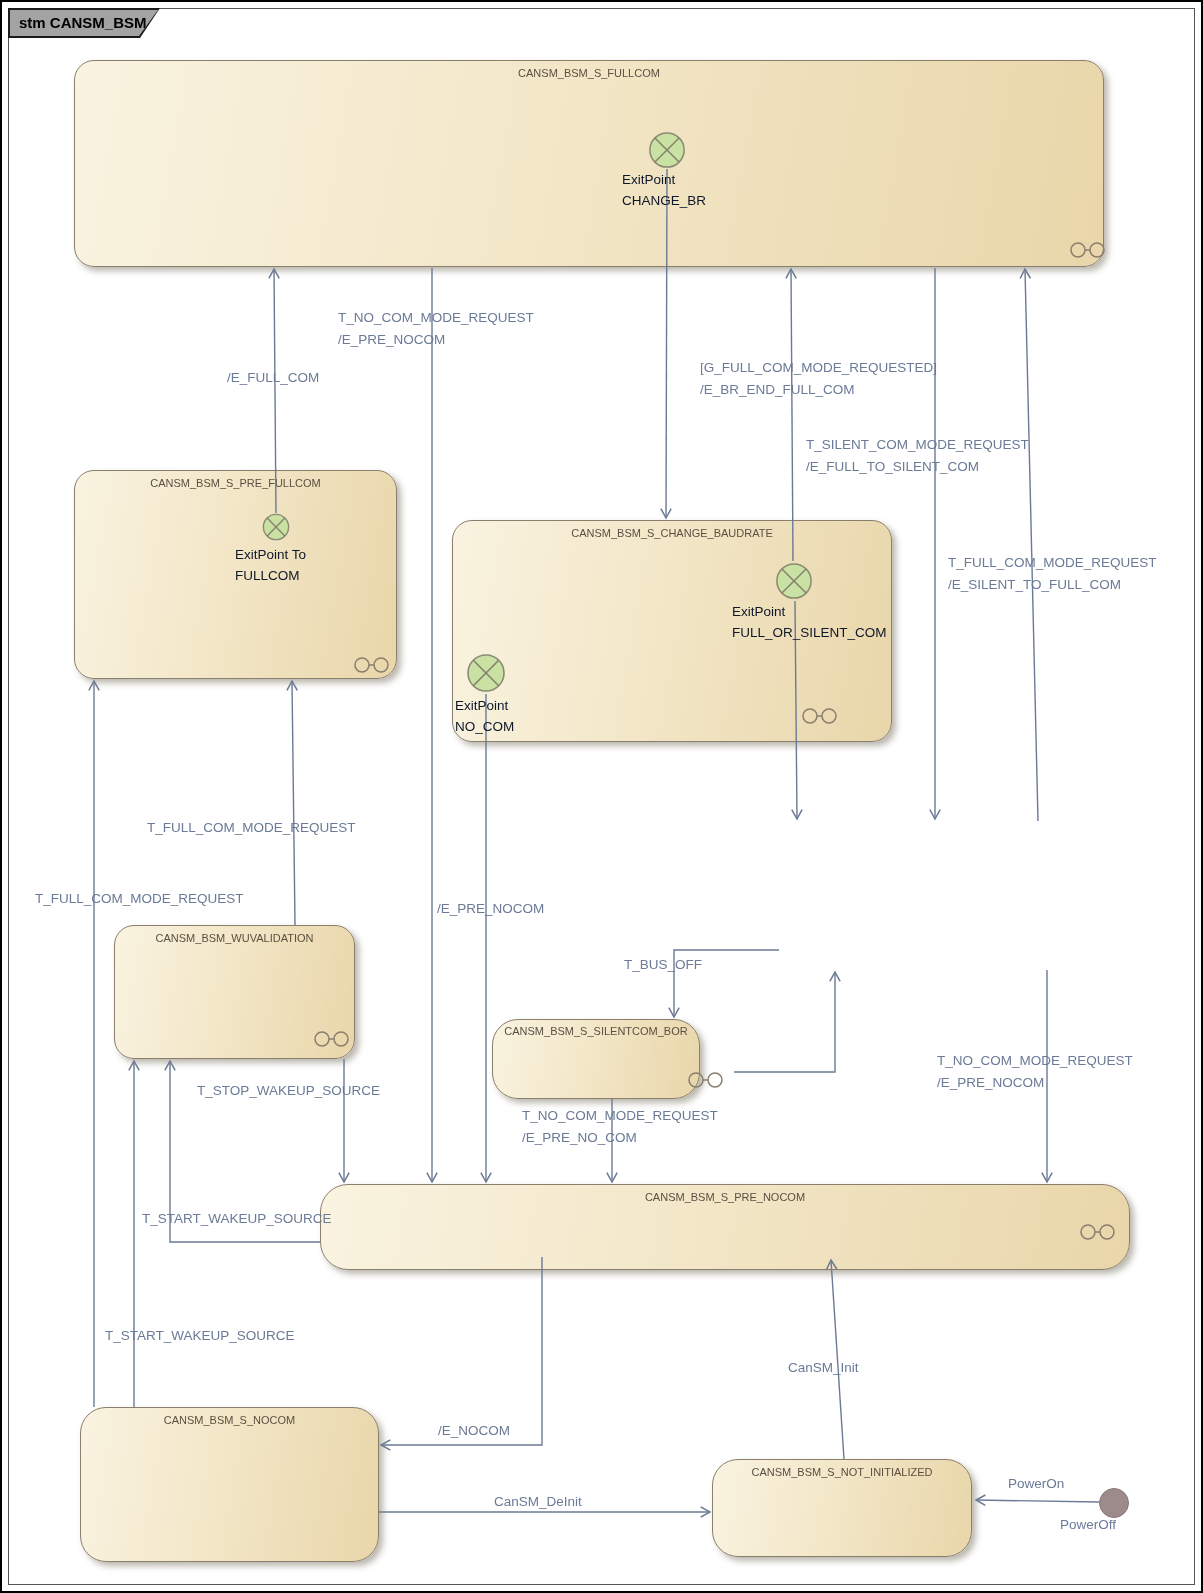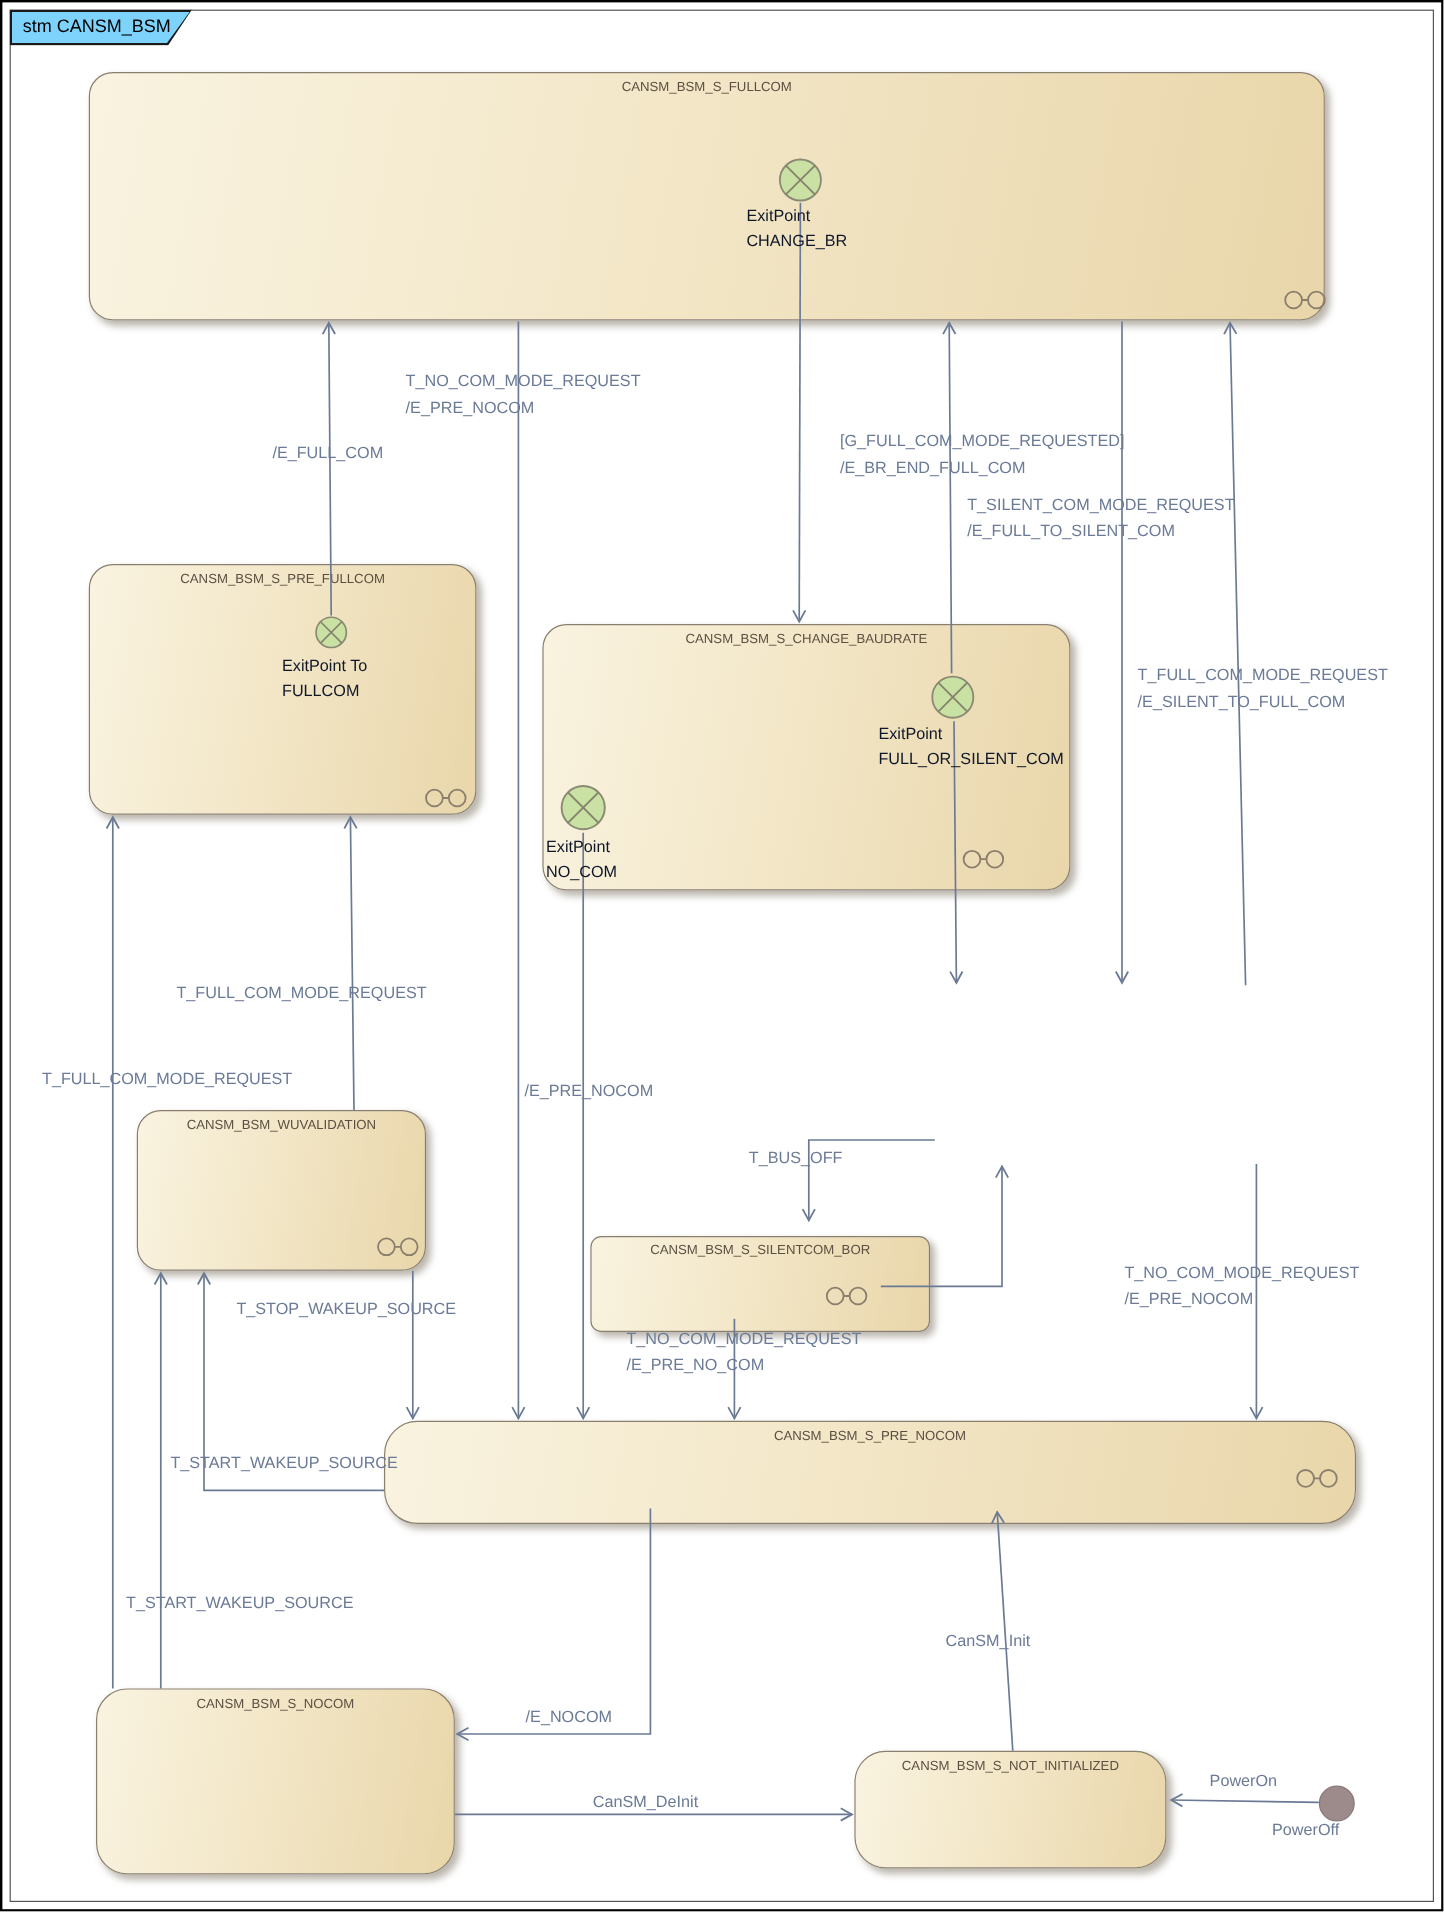--- a/index.html
+++ b/index.html
@@ -1,22 +1,22 @@
 <!DOCTYPE html>
 <html><head>
 <meta charset="utf-8">
 <style>
   html,body{margin:0;padding:0;background:#fff;font-family:"Liberation Sans",sans-serif;}
   #canvas{position:relative;width:1203px;height:1593px;background:#fff;border:2px solid #000;box-sizing:border-box;overflow:hidden;}
   #frame{position:absolute;left:6px;top:6px;right:6px;bottom:6px;border:1px solid #555;}
   .tab-outer{position:absolute;left:6px;top:6px;width:152px;height:30px;background:#1a1a1a;
     clip-path:polygon(0 0,100% 0,calc(100% - 20px) 100%,0 100%);z-index:20;}
-  .tab-inner{position:absolute;left:2px;top:2px;width:148px;height:26px;background:#7dd3fc;
+  .tab-inner{position:absolute;left:2px;top:2px;width:148px;height:26px;background:#a3a3a3;
     clip-path:polygon(0 0,100% 0,calc(100% - 19px) 100%,0 100%);
-    font-weight:normal;font-size:15px;color:#000;line-height:26px;padding-left:9px;box-sizing:border-box;}
+    font-weight:bold;font-size:15px;color:#000;line-height:26px;padding-left:9px;box-sizing:border-box;}
   .state{position:absolute;border:1.5px solid #8a7e6d;
     background:linear-gradient(100deg,#f9f3e0 0%,#f3e7c8 45%,#e9d6aa 100%);
     box-shadow:4px 4px 6px rgba(105,95,75,.45);box-sizing:border-box;z-index:1;}
   .state-title{position:absolute;top:6px;left:0;width:100%;text-align:center;
     font-weight:normal;font-size:11px;color:#5a4f42;white-space:nowrap;}
   .tlabel{position:absolute;font-size:13.5px;color:#6b7a96;line-height:1.6;white-space:nowrap;z-index:10;}
   .eplabel{position:absolute;font-size:13.5px;color:#0f172a;line-height:1.55;white-space:nowrap;z-index:10;}
   .exitpoint{position:absolute;z-index:8;}
   .subicon{position:absolute;z-index:6;}
   svg.wires{position:absolute;left:0;top:0;z-index:5;pointer-events:none;}
@@ -38,21 +38,21 @@
   </div>
   <div class="state" style="left:72px;top:468px;width:323px;height:209px;border-radius:20px;">
     <div class="state-title">CANSM_BSM_S_PRE_FULLCOM</div>
   </div>
   <div class="state" style="left:450px;top:518px;width:440px;height:222px;border-radius:20px;">
     <div class="state-title">CANSM_BSM_S_CHANGE_BAUDRATE</div>
   </div>
   <div class="state" style="left:112px;top:923px;width:241px;height:134px;border-radius:20px;">
     <div class="state-title">CANSM_BSM_WUVALIDATION</div>
   </div>
-  <div class="state" style="left:490px;top:1017px;width:283px;height:80px;border-radius:9px;margin-top:11px;">
+  <div class="state" style="left:490px;top:1017px;width:208px;height:80px;border-radius:26px;">
     <div class="state-title" style="top:5px;">CANSM_BSM_S_SILENTCOM_BOR</div>
   </div>
   <div class="state" style="left:318px;top:1182px;width:810px;height:86px;border-radius:28px;">
     <div class="state-title">CANSM_BSM_S_PRE_NOCOM</div>
   </div>
   <div class="state" style="left:78px;top:1405px;width:299px;height:155px;border-radius:26px;">
     <div class="state-title">CANSM_BSM_S_NOCOM</div>
   </div>
   <div class="state" style="left:710px;top:1457px;width:260px;height:98px;border-radius:26px;">
     <div class-="state-title" class="state-title">CANSM_BSM_S_NOT_INITIALIZED</div>
@@ -186,21 +186,21 @@
     <div>T_NO_COM_MODE_REQUEST</div>
     <div>/E_PRE_NOCOM</div>
   </div>
   <div class="tlabel" style="left:225px;top:365px;">
     <div>/E_FULL_COM</div>
   </div>
   <div class="tlabel" style="left:698px;top:355px;">
     <div>[G_FULL_COM_MODE_REQUESTED]</div>
     <div>/E_BR_END_FULL_COM</div>
   </div>
-  <div class="tlabel" style="left:804px;top:408px;">
+  <div class="tlabel" style="left:804px;top:432px;">
     <div>T_SILENT_COM_MODE_REQUEST</div>
     <div>/E_FULL_TO_SILENT_COM</div>
   </div>
   <div class="tlabel" style="left:946px;top:550px;">
     <div>T_FULL_COM_MODE_REQUEST</div>
     <div>/E_SILENT_TO_FULL_COM</div>
   </div>
   <div class="tlabel" style="left:145px;top:815px;">
     <div>T_FULL_COM_MODE_REQUEST</div>
   </div>

